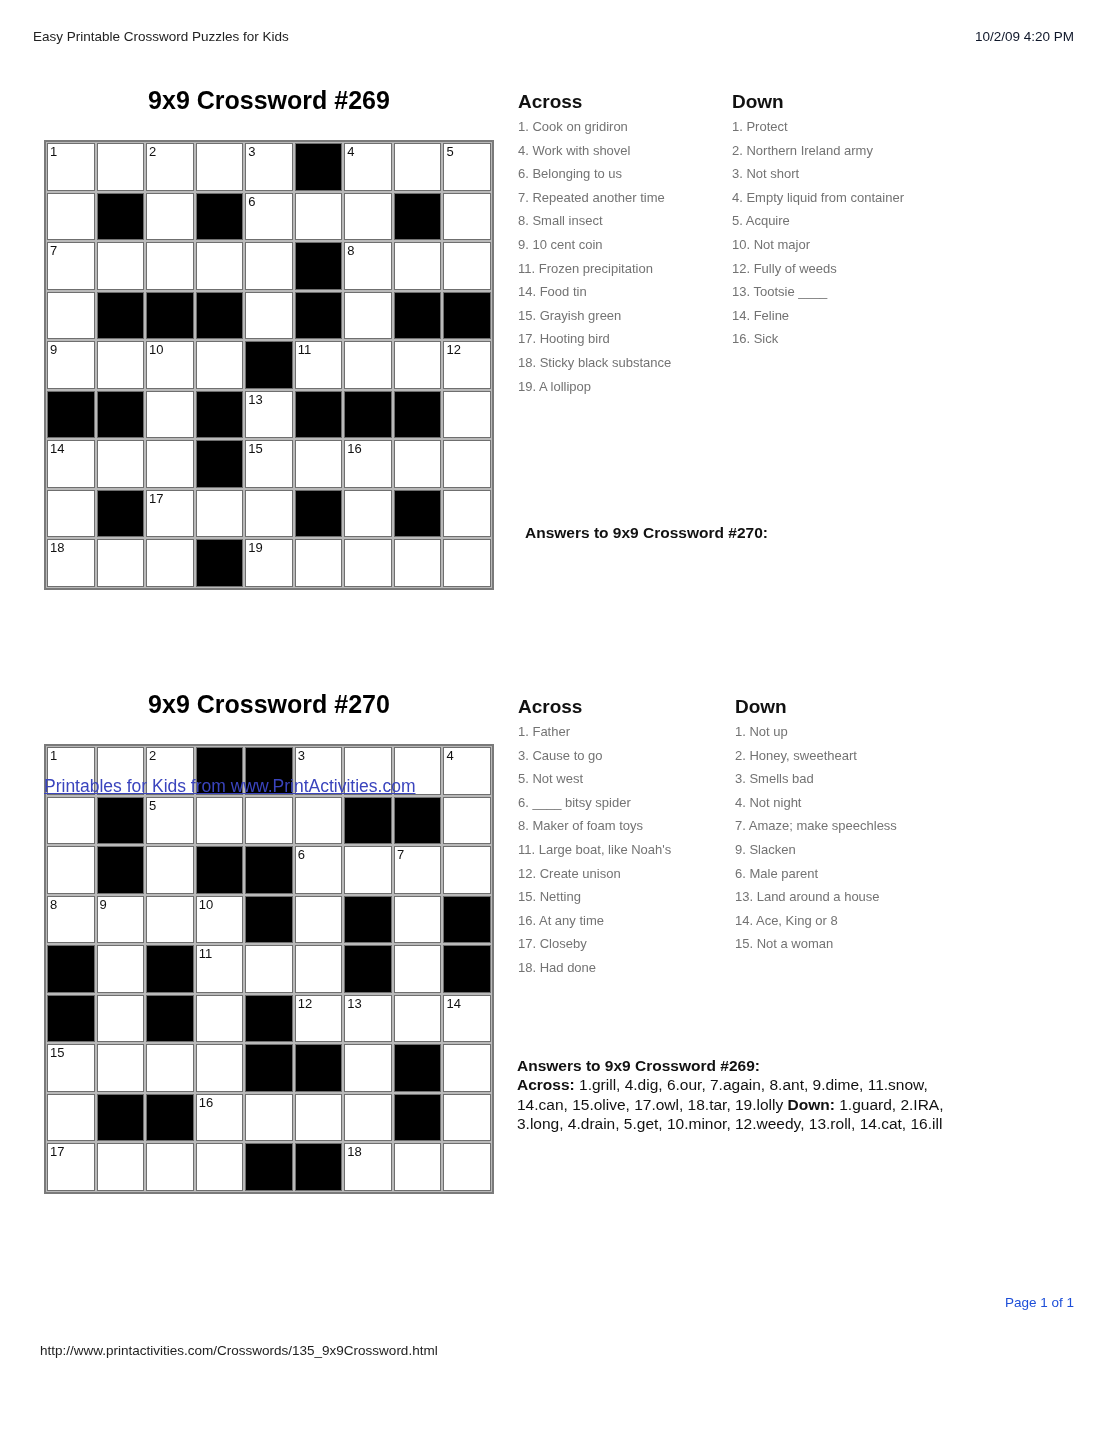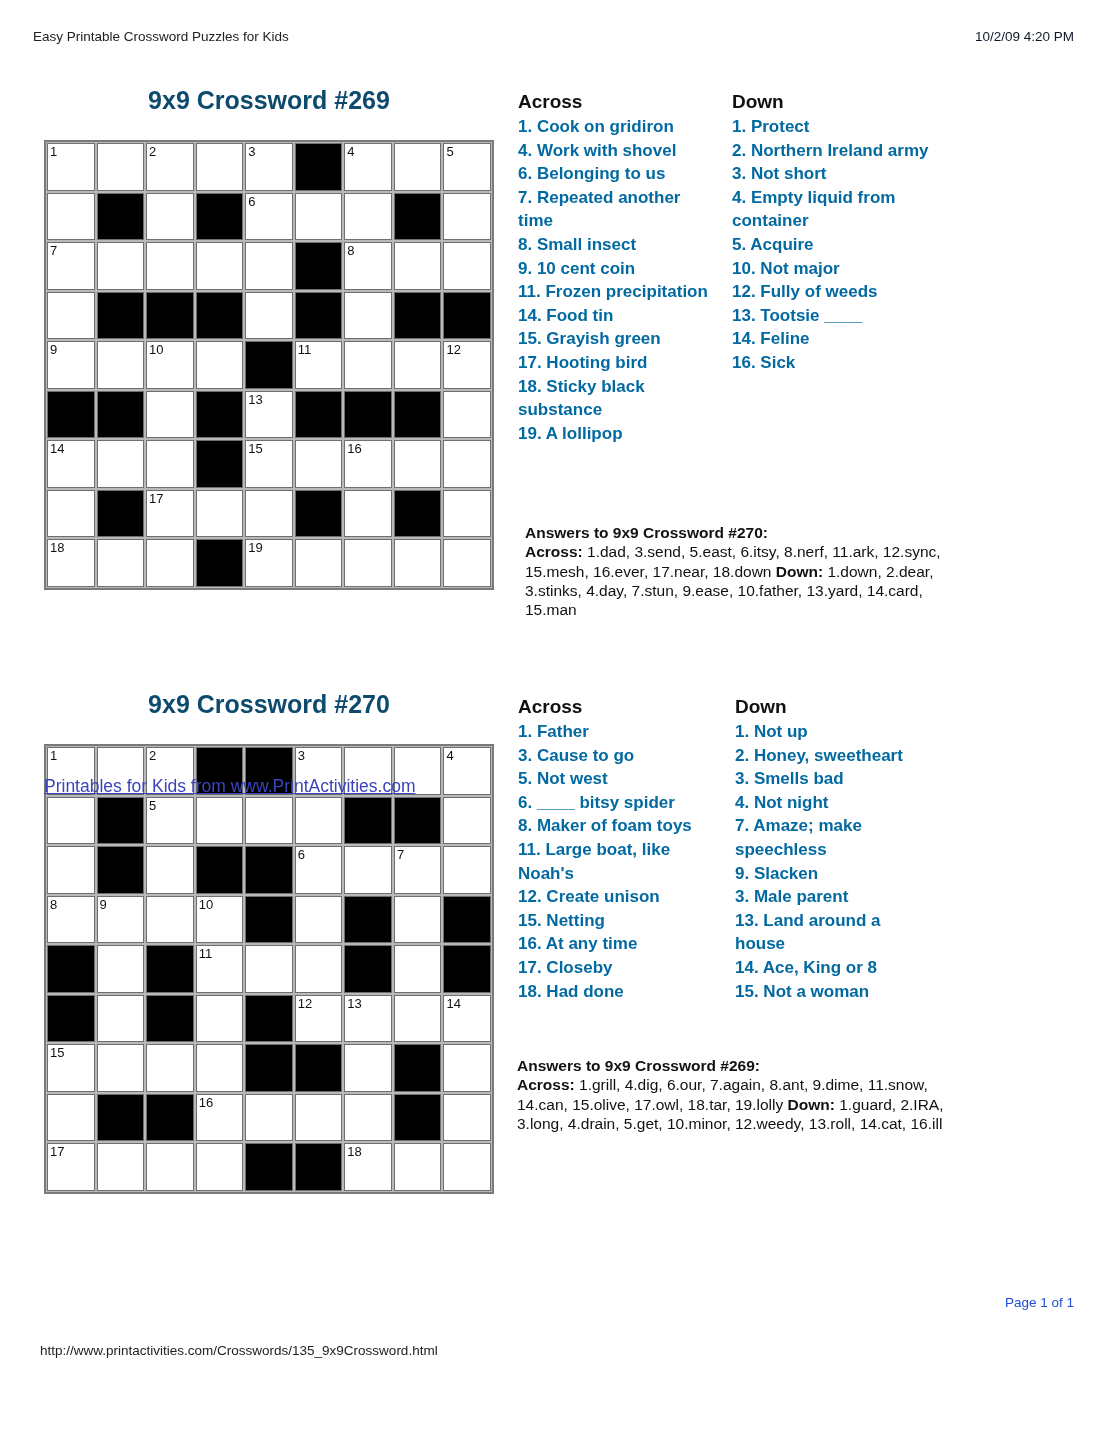--- a/index.html
+++ b/index.html
@@ -12,21 +12,21 @@
     color:#1a1a1a;
     overflow:hidden;
   }
   .hdr-left{position:absolute;left:33px;top:29px;font-size:13.5px;color:#222;}
   .hdr-right{position:absolute;right:33px;top:29px;font-size:13.5px;color:#0f172a;}
   .ftr-left{position:absolute;left:33px;top:1343px;font-size:13.5px;color:#222;margin-left:7px;}
   .ftr-right{position:absolute;right:33px;top:1295px;font-size:13.5px;color:#1d4ed8;}
 
   .puzzle-title{
     position:absolute;left:44px;width:450px;text-align:center;
-    font-size:25px;font-weight:bold;margin:0;color:#0c4a6e;
+    font-size:25px;font-weight:bold;margin:0;color:#000000;
   }
   .t1{top:86px;}
   .t2{top:690px;}
 
   .grid{
     position:absolute;
     display:grid;
     grid-template-columns:repeat(9,1fr);
     grid-template-rows:repeat(9,1fr);
     width:444px;height:444px;
@@ -42,21 +42,21 @@
     position:absolute;top:0;left:2px;
     font-size:13px;line-height:15px;color:#111;
   }
 
   .clue-col{position:absolute;}
   .c1a{left:518px;top:90px;width:192px;}
   .c1d{left:732px;top:90px;width:215px;}
   .c2a{left:518px;top:695px;width:195px;}
   .c2d{left:735px;top:695px;width:185px;}
   .clue-heading{font-size:19px;font-weight:bold;line-height:24px;margin:0 0 1px 0;color:#111;}
-  .clue{font-size:17px;line-height:23.6px;color:#0369a1;font-weight:bold;}
+  .clue{font-size:13px;line-height:23.6px;color:#737373;}
 
   .answers{position:absolute;left:517px;width:450px;font-size:15.5px;line-height:19.3px;color:#111;}
   .a1{top:523px;margin-left:8px;}
   .a2{top:1056px;}
   .ans-heading{font-weight:bold;}
   .ans-body{margin:0;}
   .ans-body b{font-weight:bold;}
 
   .site-link{
     position:absolute;left:44px;top:776px;z-index:5;
@@ -223,21 +223,20 @@
         <div class="clue">10. Not major</div>
         <div class="clue">12. Fully of weeds</div>
         <div class="clue">13. Tootsie ____</div>
         <div class="clue">14. Feline</div>
         <div class="clue">16. Sick</div>
       </div>
   </div>
 
   <div class="answers a1">
     <div class="ans-heading">Answers to 9x9 Crossword #270:</div>
-    <p class="ans-body"><b>Across:</b> <span>1.dad, 3.send, 5.east, 6.itsy, 8.nerf, 11.ark, 12.sync, 15.mesh, 16.ever, 17.near, 18.down</span> <b>Down:</b> <span>1.down, 2.dear, 3.stinks, 4.day, 7.stun, 9.ease, 10.father, 13.yard, 14.card, 15.man</span></p>
   </div>
 
   <h1 class="puzzle-title t2">9x9 Crossword #270</h1>
   <div class="grid g2">
       <div class="cell">
         <span class="num">1</span>
       </div>
       <div class="cell"></div>
       <div class="cell">
         <span class="num">2</span>
@@ -374,21 +373,21 @@
   </div>
   <div class="clue-col c2d">
     <h2 class="clue-heading">Down</h2>
     <div>
         <div class="clue">1. Not up</div>
         <div class="clue">2. Honey, sweetheart</div>
         <div class="clue">3. Smells bad</div>
         <div class="clue">4. Not night</div>
         <div class="clue">7. Amaze; make speechless</div>
         <div class="clue">9. Slacken</div>
-        <div class="clue">3. Male parent</div>
+        <div class="clue">6. Male parent</div>
         <div class="clue">13. Land around a house</div>
         <div class="clue">14. Ace, King or 8</div>
         <div class="clue">15. Not a woman</div>
       </div>
   </div>
 
   <div class="answers a2">
     <div class="ans-heading">Answers to 9x9 Crossword #269:</div>
     <p class="ans-body"><b>Across:</b> <span>1.grill, 4.dig, 6.our, 7.again, 8.ant, 9.dime, 11.snow, 14.can, 15.olive, 17.owl, 18.tar, 19.lolly</span> <b>Down:</b> <span>1.guard, 2.IRA, 3.long, 4.drain, 5.get, 10.minor, 12.weedy, 13.roll, 14.cat, 16.ill</span></p>
   </div>

